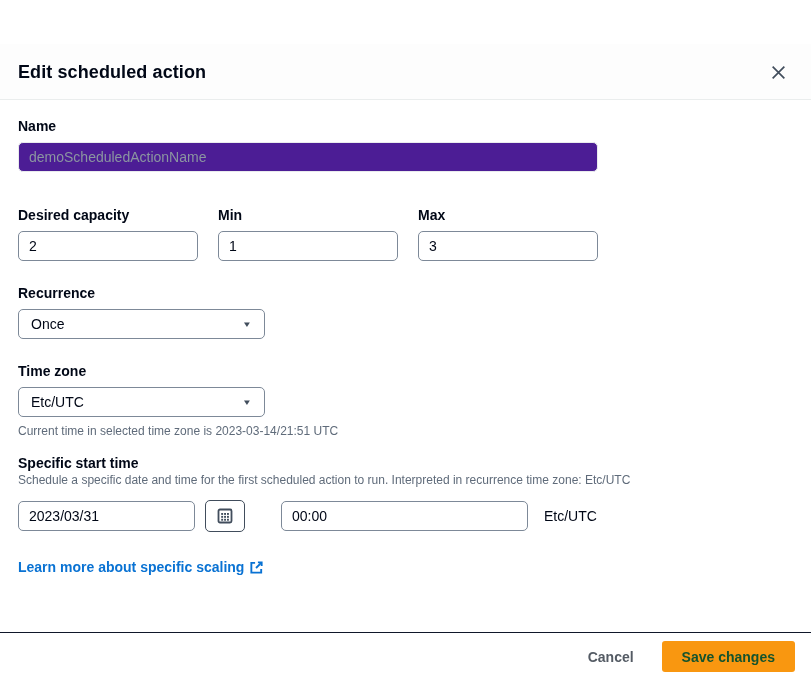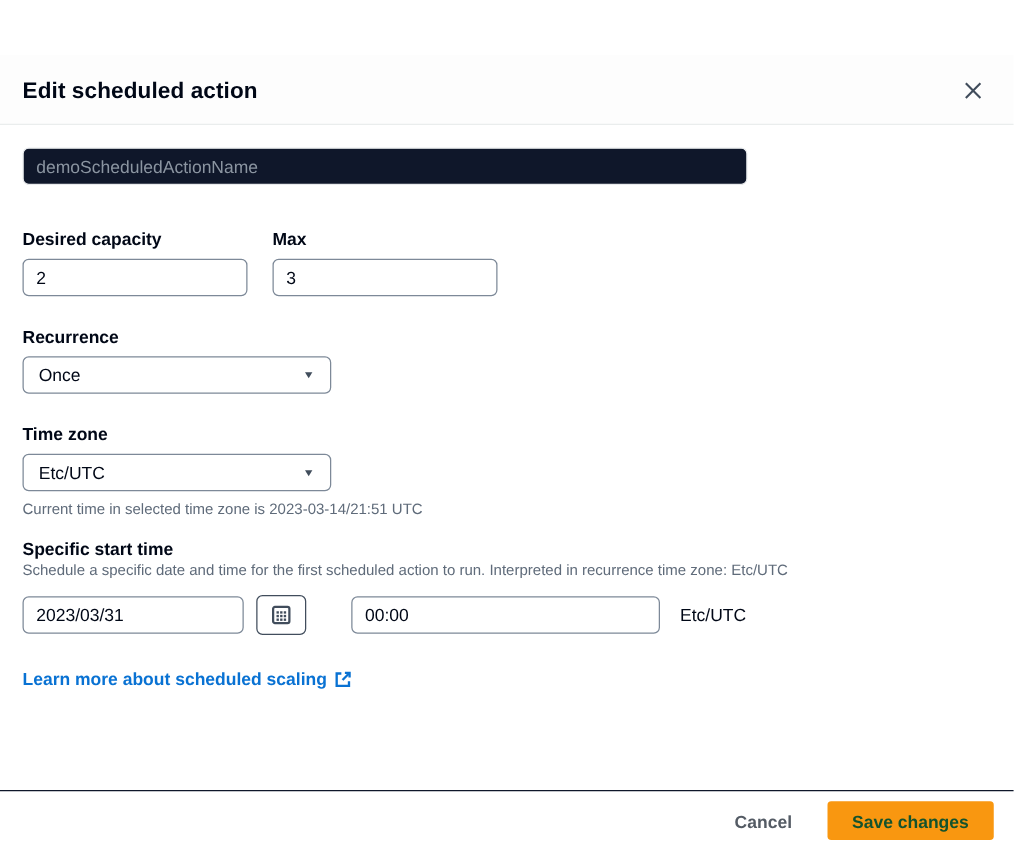--- a/index.html
+++ b/index.html
@@ -28,21 +28,21 @@
 
   .field-label { font-weight: 700; font-size: 14px; color: #000716; margin-bottom: 8px; display: block; }
 
   .text-input {
     height: 30px; border: 1px solid #7d8998; border-radius: 5px;
     background: #fff; color: #000716; font-size: 14px;
     font-family: "Liberation Sans", "DejaVu Sans", sans-serif;
     padding: 0 10px; outline: none;
   }
   .text-input:disabled, .text-input.disabled {
-    background: #0f172a; border-color: #e9ebed; color: #8b95a1;
+    background: #4c1d95; border-color: #e9ebed; color: #8b95a1;
   }
   .name-input { width: 580px; }
 
   
   .alert {
     width: 779px; margin-top: 21px;
     border: 2px solid #0972d3; border-radius: 5px;
     background: #f2f8fd;
     display: flex; align-items: center; gap: 9px;
     padding: 16px 14px; min-height: 56px;
@@ -114,29 +114,34 @@
         <svg width="17" height="17" viewBox="0 0 16 16">
             <path d="M2.5 2.5 L13.5 13.5 M13.5 2.5 L2.5 13.5" stroke="#414d5c" stroke-width="1.6" fill="none"></path>
           </svg>
       </span>
     </button>
   </div>
 
   <div class="modal-body">
 
     
+    <label class="field-label">Name</label>
     <input class="text-input name-input" type="text" disabled="" value="demoScheduledActionName" style="">
 
     
 
     
     <div class="cap-row">
       <div class="cap-field">
         <label class="field-label">Desired capacity</label>
         <input class="text-input" type="text" value="2" style="">
+      </div>
+      <div class="cap-field">
+        <label class="field-label">Min</label>
+        <input class="text-input" type="text" value="1" style="">
       </div>
       <div class="cap-field">
         <label class="field-label">Max</label>
         <input class="text-input" type="text" value="3" style="">
       </div>
     </div>
 
     
     <div class="section">
       <label class="field-label">Recurrence</label>
@@ -181,21 +186,21 @@
           </span>
         </button>
         <input class="text-input time-input" type="text" value="00:00" style="">
         <span class="tz-suffix">Etc/UTC</span>
       </div>
     </div>
 
     
     <div class="learn-more-row">
       <a class="learn-link">
-        <span>Learn more about scheduled scaling</span>
+        <span>Learn more about specific scaling</span>
         <span style="line-height:0;">
           <svg width="15" height="15" viewBox="0 0 16 16">
             <path d="M13 9.5 V13.5 H2.5 V3 H6.5" fill="none" stroke="#0972d3" stroke-width="2"></path>
             <path d="M9.5 2.5 H13.5 V6.5" fill="none" stroke="#0972d3" stroke-width="2"></path>
             <line x1="13.2" y1="2.8" x2="7.5" y2="8.5" stroke="#0972d3" stroke-width="2"></line>
           </svg>
         </span>
       </a>
     </div>
 

